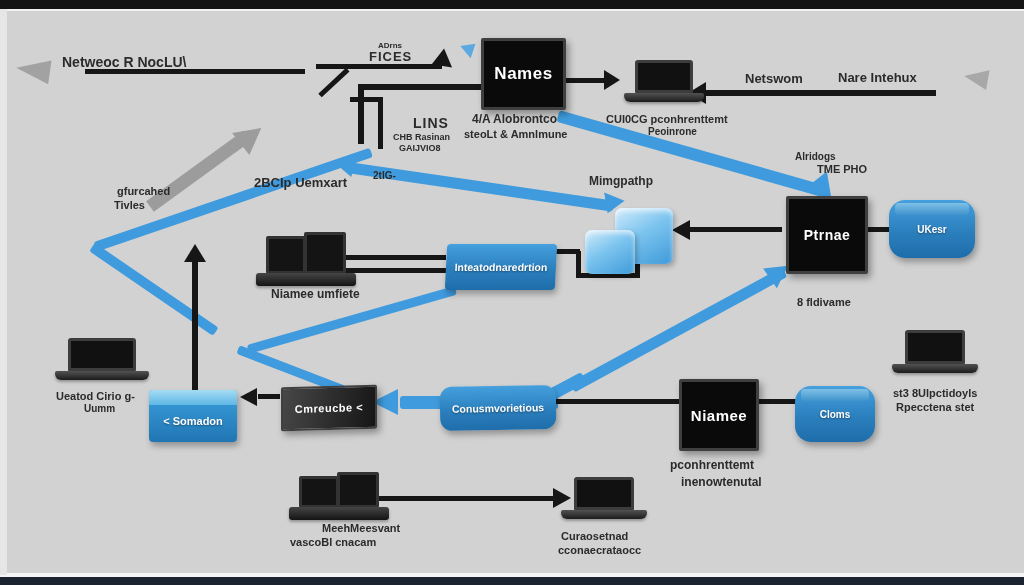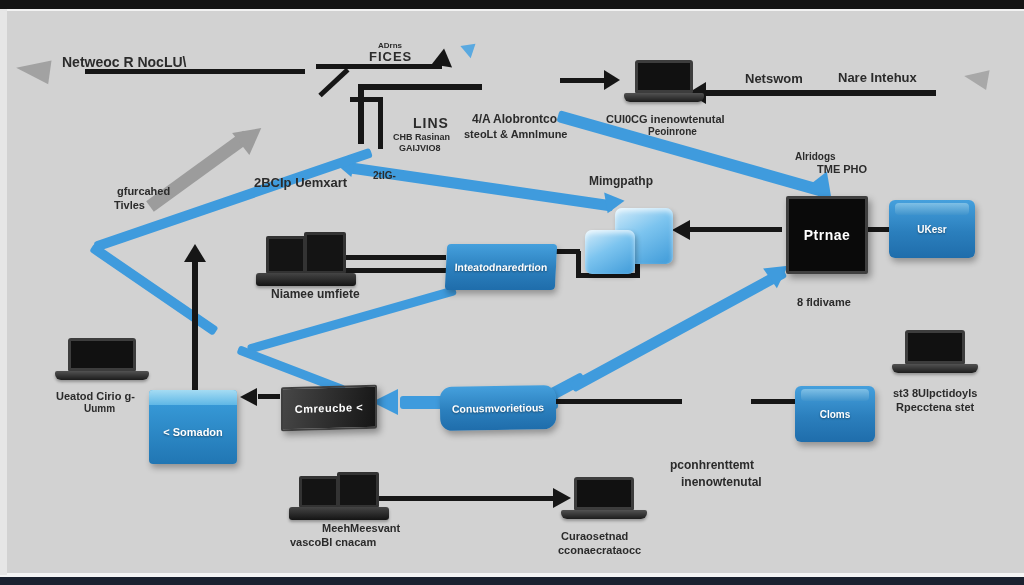--- a/index.html
+++ b/index.html
@@ -4,21 +4,21 @@
 <style>
   html,body{margin:0;padding:0;background:#b8b8b8;}
   .stage{position:relative;width:1024px;height:585px;overflow:hidden;
          background:#d2d2d2;font-family:"Liberation Sans",sans-serif;}
   .abs{position:absolute;}
   .lbl{position:absolute;color:#2b2b2b;font-weight:700;white-space:nowrap;line-height:1.1;}
   .blackbox{position:absolute;background:#0a0a0a;border:3px solid #3f3f3f;border-radius:2px;
             color:#fff;display:flex;align-items:center;justify-content:center;font-weight:700;
             box-shadow:3px 4px 7px rgba(0,0,0,.35);letter-spacing:.5px;}
   .bluebox{position:absolute;background:linear-gradient(180deg,#45a0dd 0%,#2b7fbd 55%,#1f6dab 100%);
-           border-radius:6px;color:#fff;display:flex;align-items:center;justify-content:center;
+           border-radius:16px;color:#fff;display:flex;align-items:center;justify-content:center;
            font-weight:700;box-shadow:2px 4px 6px rgba(0,0,0,.3);
            text-shadow:0 1px 2px rgba(0,0,0,.4);}
   .line{position:absolute;background:#161616;}
   .bline{position:absolute;background:#3f9bdd;transform-origin:left center;border-radius:3px;}
   .gline{position:absolute;background:#9c9c9c;transform-origin:left center;}
   .tri{position:absolute;width:0;height:0;}
   
   .laptop{position:absolute;}
   .laptop .screen{height:68%;margin:0 10%;background:#111;border:3px solid #3d3d3d;
                   border-radius:3px 3px 1px 1px;box-sizing:border-box;}
@@ -137,57 +137,63 @@
     <div class="mon" style="left:40px;top:0;width:42px;height:36px;"></div>
     <div class="shelf"></div>
   </div>
 
   <div class="abs" style="left:585px;top:204px;width:92px;height:70px;">
     <div class="tc" style="left:30px;top:4px;width:58px;height:56px;"></div>
     <div class="tc" style="left:0;top:26px;width:50px;height:44px;"></div>
   </div>
 
 
+  <div class="blackbox" style="left:481px;top:38px;width:79px;height:66px;font-size:17px;">
+    <span>Names</span>
+  </div>
   <div class="blackbox" style="left:786px;top:196px;width:76px;height:72px;font-size:14px;">
     <span>Ptrnae</span>
   </div>
+  <div class="blackbox" style="left:679px;top:379px;width:74px;height:66px;font-size:15px;">
+    <span>Niamee</span>
+  </div>
   <div class="blackbox" style="left:281px;top:386px;width:92px;height:40px;font-size:11px;border-width:2px;background:linear-gradient(100deg,#474747,#161616);transform:skewY(-1.5deg);">
     <span>Cmreucbe &lt;</span>
   </div>
 
   <div class="bluebox" style="left:446px;top:244px;width:110px;height:46px;font-size:10.5px;border-radius:4px;transform:skewX(-3deg);">
     <span>Inteatodnaredrtion</span>
   </div>
   <div class="bluebox" style="left:440px;top:386px;width:116px;height:44px;font-size:10.5px;border-radius:12px;transform:rotate(-1deg);">
     <span>Conusmvorietious</span>
   </div>
   <div class="bluebox fold" style="left:889px;top:200px;width:86px;height:58px;font-size:10px;">
     <span>UKesr</span>
   </div>
   <div class="bluebox fold" style="left:795px;top:386px;width:80px;height:56px;font-size:10px;">
     <span>Cloms</span>
   </div>
-  <div class="bluebox topband" style="left:149px;top:390px;width:88px;height:74px;font-size:11px;border-radius:4px;background:linear-gradient(180deg,#3ba0de,#2176b3);">
+  <div class="bluebox topband" style="left:149px;top:390px;width:88px;height:52px;font-size:11px;border-radius:4px;background:linear-gradient(180deg,#3ba0de,#2176b3);">
     <span style="position:relative;top:5px;">&lt; Somadon</span>
   </div>
 
   <div class="lbl" style="left:62px;top:55px;font-size:14px;">Netweoc R NocLU\</div>
   <div class="lbl" style="left:378px;top:42px;font-size:8px;">ADrns</div>
   <div class="lbl" style="left:369px;top:50px;font-size:13px;letter-spacing:1px;">FICES</div>
   <div class="lbl" style="left:254px;top:176px;font-size:13px;font-weight:600;">2BCIp Uemxart</div>
   <div class="lbl" style="left:413px;top:116px;font-size:14px;letter-spacing:1px;">LINS</div>
   <div class="lbl" style="left:393px;top:133px;font-size:9px;">CHB Rasinan</div>
   <div class="lbl" style="left:399px;top:144px;font-size:9px;">GAIJVIO8</div>
   <div class="lbl" style="left:373px;top:170px;font-size:10px;">2tIG-</div>
   <div class="lbl" style="left:472px;top:113px;font-size:12px;font-weight:600;">4/A Alobrontco</div>
   <div class="lbl" style="left:464px;top:128px;font-size:11px;font-weight:600;">steoLt &amp; Amnlmune</div>
   <div class="lbl" style="left:541px;top:175px;font-size:12px;margin-left:48px;">Mimgpathp</div>
   <div class="lbl" style="left:745px;top:72px;font-size:13px;">Netswom</div>
   <div class="lbl" style="left:838px;top:71px;font-size:13px;">Nare Intehux</div>
-  <div class="lbl" style="left:606px;top:113px;font-size:11px;font-weight:600;">CUI0CG inenowtenutal</div>
+  <div class="lbl" style="left:606px;top:113px;font-size:11px;font-weight:600;">CUI0CG pconhrenttemt</div>
   <div class="lbl" style="left:648px;top:126px;font-size:10px;font-weight:600;">Peoinrone</div>
   <div class="lbl" style="left:795px;top:151px;font-size:10px;font-weight:600;">Alridogs</div>
   <div class="lbl" style="left:817px;top:163px;font-size:11px;font-weight:600;">TME PHO</div>
   <div class="lbl" style="left:797px;top:277px;font-size:11px;font-weight:600;margin-top:19px;">8 fldivame</div>
   <div class="lbl" style="left:271px;top:288px;font-size:12px;font-weight:600;">Niamee umfiete</div>
   <div class="lbl" style="left:117px;top:185px;font-size:11px;font-weight:600;">gfurcahed</div>
   <div class="lbl" style="left:114px;top:199px;font-size:11px;font-weight:600;">Tivles</div>
   <div class="lbl" style="left:56px;top:390px;font-size:11px;font-weight:600;">Ueatod Cirio g-</div>
   <div class="lbl" style="left:84px;top:403px;font-size:10px;font-weight:600;">Uumm</div>
   <div class="lbl" style="left:670px;top:459px;font-size:12px;font-weight:600;">pconhrenttemt</div>

